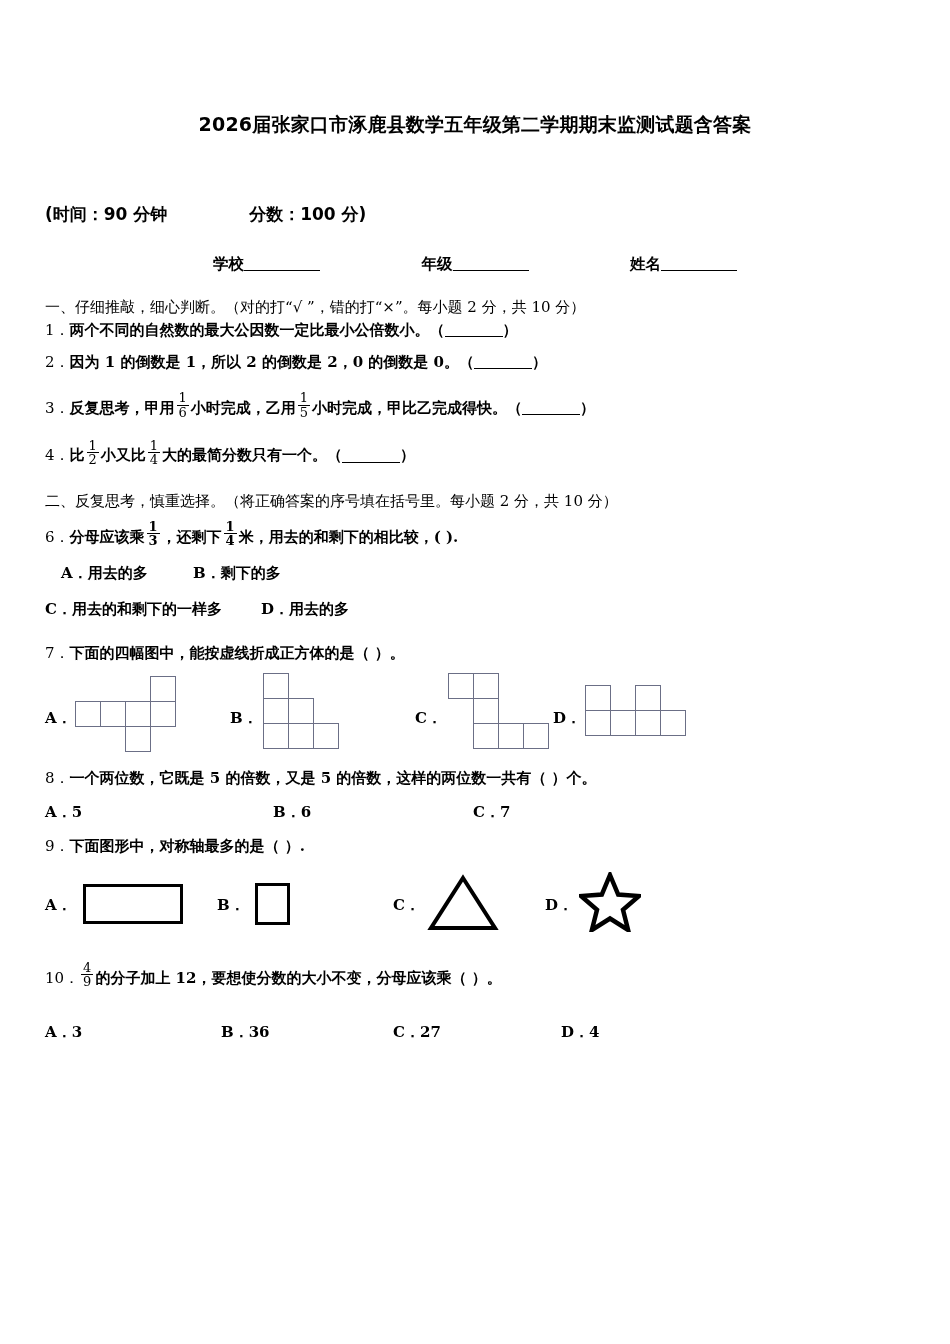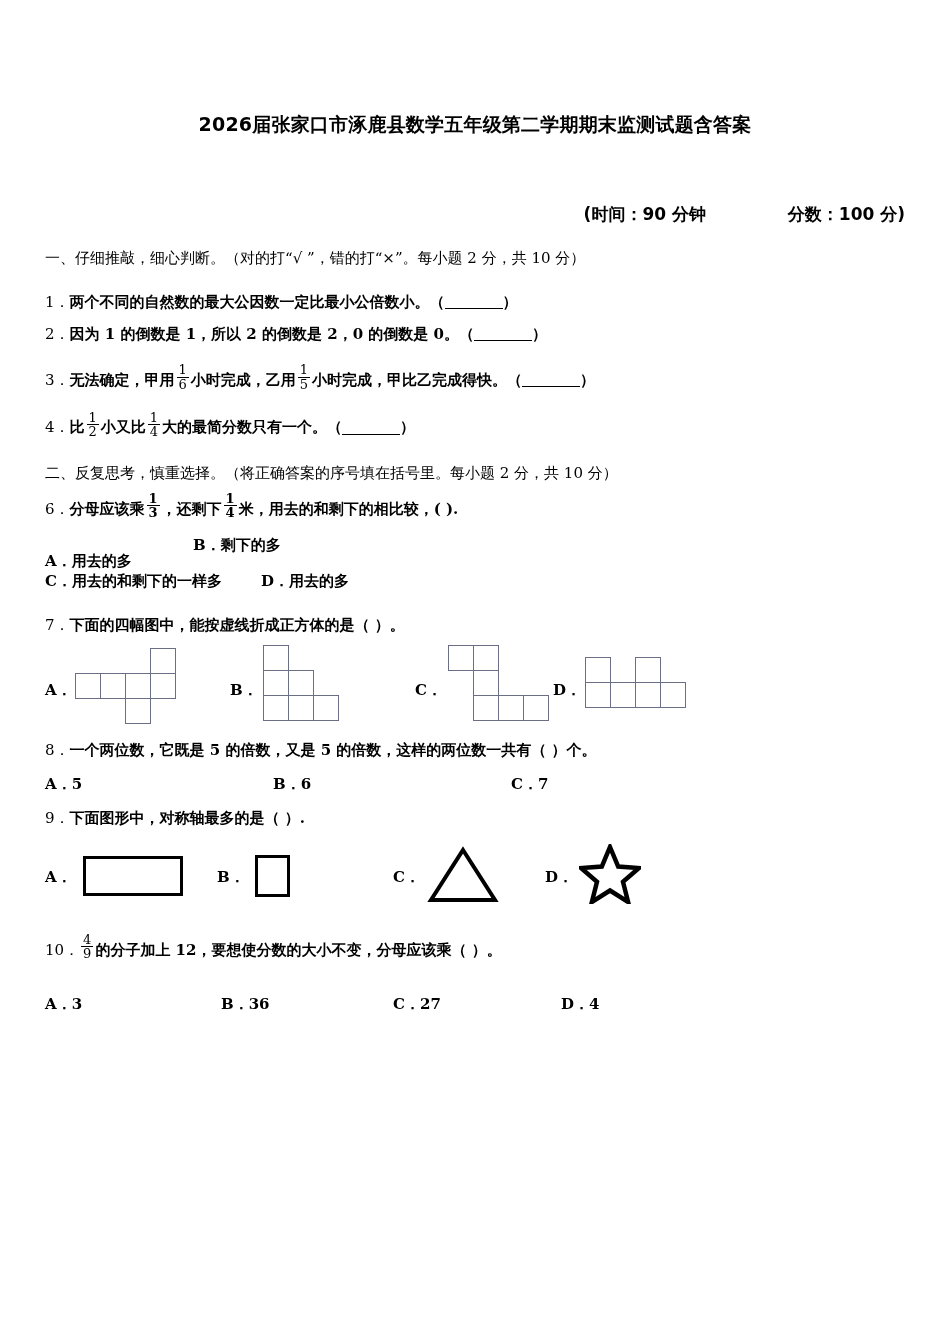--- a/index.html
+++ b/index.html
@@ -34,21 +34,21 @@
     margin-top: 112px;
     text-align: center;
     font-size: 19px;
     font-weight: 700;
     letter-spacing: 0.2px;
     font-family: "DejaVu Sans", "Liberation Sans", sans-serif;
     white-space: nowrap;
   }
   .meta-line {
     margin-top: 65px;
-    text-align: right;
+    text-align: left;
     font-size: 17px;
     font-weight: 700;
     font-family: "DejaVu Sans", "Liberation Sans", sans-serif;
   }
   .meta-gap { display: inline-block; width: 70px; }
 
   .fields-line {
     margin-top: 28px;
     text-align: center;
     font-size: 15.5px;
@@ -66,21 +66,21 @@
     margin-top: 22px;
     font-family: "DejaVu Serif", "Liberation Serif", serif;
     line-height: 1.45;
   }
   .q {
     font-size: 15px;
     line-height: 1.5;
     margin-top: 10px;
     font-family: "DejaVu Serif", "Liberation Serif", serif;
   }
-  .q.tight { margin-top: 21px; }
+  .q.tight { margin-top: 0; }
   .q.loose { margin-top: 20px; }
   .qnum { font-family: "DejaVu Serif", "Liberation Serif", serif; }
   .bold { font-weight: 700; }
 
   .blank-inline {
     display: inline-block;
     border-bottom: 1.3px solid #000;
     width: 58px;
     vertical-align: -2px;
   }
@@ -152,48 +152,59 @@
   <div class="content">
 
     <div class="doc-title">2026届张家口市涿鹿县数学五年级第二学期期末监测试题含答案</div>
 
     <div class="meta-line">
       <span>(时间：90 分钟</span>
       <span class="meta-gap"></span>
       <span>分数：100 分)</span>
     </div>
 
+    <div class="fields-line">
+      <span class="field">
+        <span>学校</span><span class="ul"></span>
+      </span>
+      <span class="field">
+        <span>年级</span><span class="ul"></span>
+      </span>
+      <span class="field">
+        <span>姓名</span><span class="ul"></span>
+      </span>
+    </div>
 
     <div class="sec-head">一、仔细推敲，细心判断。（对的打“√ ”，错的打“×”。每小题 2 分，共 10 分）</div>
 
     <div class="q tight">
       <span class="qnum">1．</span><span class="bold">两个不同的自然数的最大公因数一定比最小公倍数小。（</span><span class="blank-inline"></span><span class="bold">）</span>
     </div>
 
     <div class="q">
       <span class="qnum">2．</span><span class="bold">因为 1 的倒数是 1，所以 2 的倒数是 2，0 的倒数是 0。（</span><span class="blank-inline"></span><span class="bold">）</span>
     </div>
 
     <div class="q loose">
-      <span class="qnum">3．</span><span class="bold">无法确定，甲用</span><span class="frac"><span class="num">1</span><span class="den">6</span></span><span class="bold">小时完成，乙用</span><span class="frac"><span class="num">1</span><span class="den">5</span></span><span class="bold">小时完成，甲比乙完成得快。（</span><span class="blank-inline"></span><span class="bold">）</span>
+      <span class="qnum">3．</span><span class="bold">反复思考，甲用</span><span class="frac"><span class="num">1</span><span class="den">6</span></span><span class="bold">小时完成，乙用</span><span class="frac"><span class="num">1</span><span class="den">5</span></span><span class="bold">小时完成，甲比乙完成得快。（</span><span class="blank-inline"></span><span class="bold">）</span>
     </div>
 
     <div class="q loose">
       <span class="qnum">4．</span><span class="bold">比</span><span class="frac"><span class="num">1</span><span class="den">2</span></span><span class="bold">小又比</span><span class="frac"><span class="num">1</span><span class="den">4</span></span><span class="bold">大的最简分数只有一个。（</span><span class="blank-inline"></span><span class="bold">）</span>
     </div>
 
 
     <div class="sec-head">二、反复思考，慎重选择。（将正确答案的序号填在括号里。每小题 2 分，共 10 分）</div>
 
     <div class="q">
       <span class="qnum">6．</span><span class="bold">分母应该乘</span><span class="frac b"><span class="num">1</span><span class="den">3</span></span><span class="bold">，还剩下</span><span class="frac b"><span class="num">1</span><span class="den">4</span></span><span class="bold">米，用去的和剩下的相比较，( ).</span>
     </div>
 
     <div class="opt-row-abc">
-      <span class="opt" style="left:0;margin-top:16px;"><span class="opt-tag">A．</span><span>用去的多</span></span>
+      <span class="opt" style="left:16px;"><span class="opt-tag">A．</span><span>用去的多</span></span>
       <span class="opt" style="left:148px;"><span class="opt-tag">B．</span><span>剩下的多</span></span>
     </div>
 
     <div class="opt-row-abc">
       <span class="opt" style="left:0;"><span class="opt-tag">C．</span><span>用去的和剩下的一样多</span></span>
       <span class="opt" style="left:216px;"><span class="opt-tag">D．</span><span>用去的多</span></span>
     </div>
 
     <div class="q loose">
       <span class="qnum">7．</span><span class="bold">下面的四幅图中，能按虚线折成正方体的是（   ）。</span>
@@ -242,21 +253,21 @@
       </span>
     </div>
 
     <div class="q">
       <span class="qnum">8．</span><span class="bold">一个两位数，它既是 5 的倍数，又是 5 的倍数，这样的两位数一共有（   ）个。</span>
     </div>
 
     <div class="opt-row-abc">
       <span class="opt" style="left:0;"><span class="opt-tag">A．</span><span>5</span></span>
       <span class="opt" style="left:228px;"><span class="opt-tag">B．</span><span>6</span></span>
-      <span class="opt" style="left:466px;"><span class="opt-tag">C．</span><span>7</span></span>
+      <span class="opt" style="left:428px;"><span class="opt-tag">C．</span><span>7</span></span>
     </div>
 
     <div class="q">
       <span class="qnum">9．</span><span class="bold">下面图形中，对称轴最多的是（    ）.</span>
     </div>
 
     <div class="shape-row">
       <span class="shape-label" style="left:0;">A．</span>
       <span class="rect-shape" style="left:38px; top:18px; width:100px; height:40px;"></span>
 

